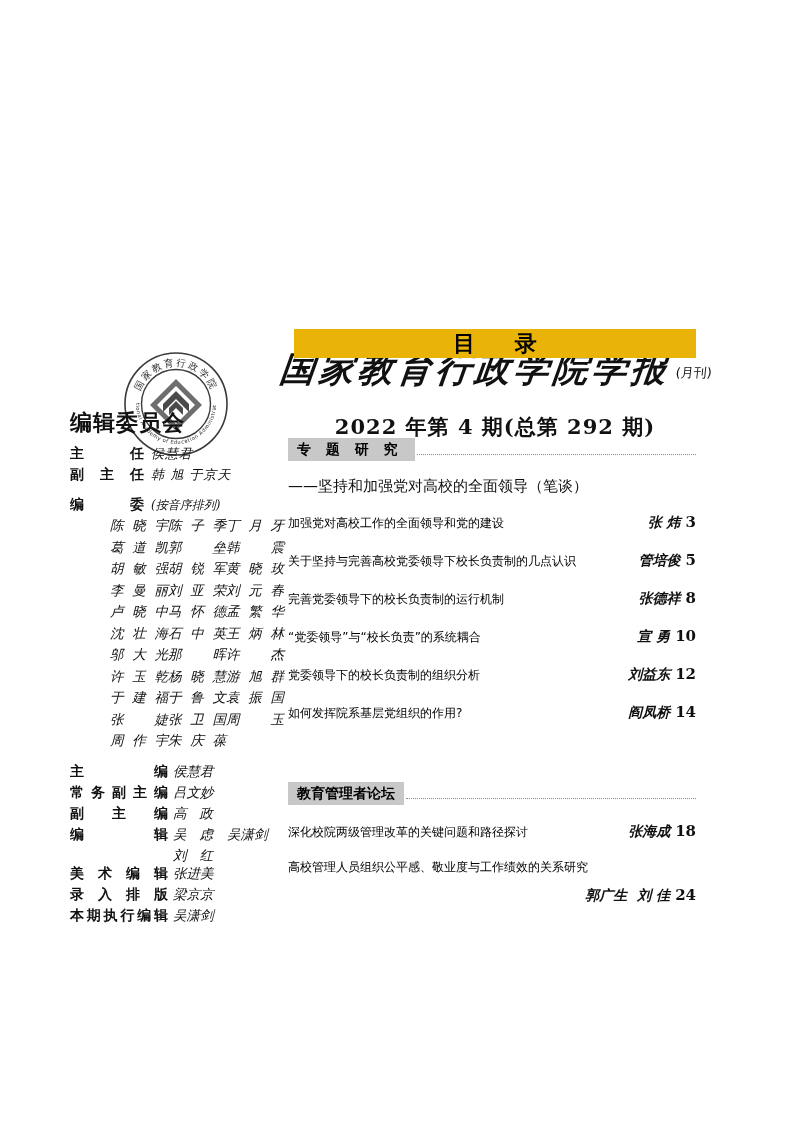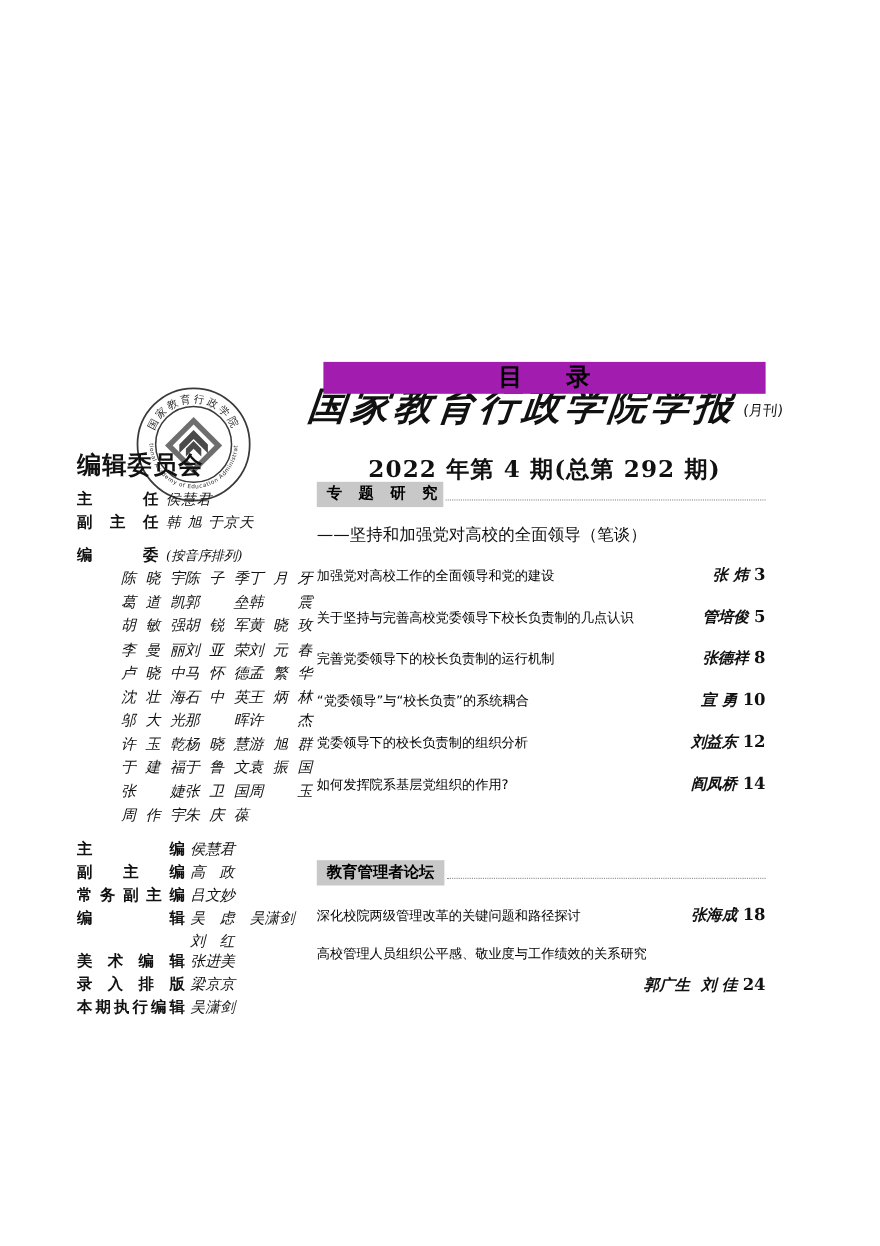--- a/index.html
+++ b/index.html
@@ -68,21 +68,21 @@
     white-space: nowrap;
   }
 
   
   #contents-banner {
     position: absolute;
     left: 294px;
     top: 329px;
     width: 402px;
     height: 29px;
-    background: #a21caf;
+    background: #eab308;
   }
   #contents-banner .banner-text {
     display: block;
     text-align: center;
     line-height: 29px;
     font-family: "DejaVu Serif", "Liberation Serif", serif;
     font-size: 22px;
     font-weight: bold;
     letter-spacing: 16px;
     text-indent: 16px;
@@ -218,21 +218,21 @@
     background: #c8c8c8;
     height: 23px;
     line-height: 23px;
     padding: 0 9px;
     font-family: "DejaVu Sans", "Liberation Sans", sans-serif;
     font-size: 14px;
     font-weight: bold;
     color: #000;
     white-space: nowrap;
   }
-  .section-chip.spaced { letter-spacing: 5px; padding-right: 0; }
+  .section-chip.spaced { letter-spacing: 5px; padding-right: 12px; }
   .section-rule {
     flex: 1 1 auto;
     height: 0;
     border-bottom: 1.5px dotted #8a8a8a;
     margin-left: 2px;
     position: relative;
     top: 5px;
   }
   .section-subtitle {
     margin-top: 16px;
@@ -403,26 +403,26 @@
         <span class="board-cell single"></span>
       </div>
     </div>
 
   <div id="staff-block">
       <div class="staff-row">
         <span class="staff-role">主 编</span>
         <span class="staff-names"><span class="nm">侯慧君</span></span>
       </div>
       <div class="staff-row">
+        <span class="staff-role">常务副主编</span>
+        <span class="staff-names"><span class="nm">吕文妙</span></span>
+      </div>
+      <div class="staff-row">
         <span class="staff-role">副 主 编</span>
         <span class="staff-names"><span class="nm">高 政</span></span>
-      </div>
-      <div class="staff-row">
-        <span class="staff-role">常务副主编</span>
-        <span class="staff-names"><span class="nm">吕文妙</span></span>
       </div>
       <div class="staff-row">
         <span class="staff-role">编 辑</span>
         <span class="staff-names"><span class="nm">吴 虑</span><span class="nm">吴潇剑</span></span>
       </div>
       <div class="staff-cont"><span class="nm">刘 红</span></div>
       <div class="staff-row">
         <span class="staff-role">美 术 编 辑</span>
         <span class="staff-names"><span class="nm">张进美</span></span>
       </div>

